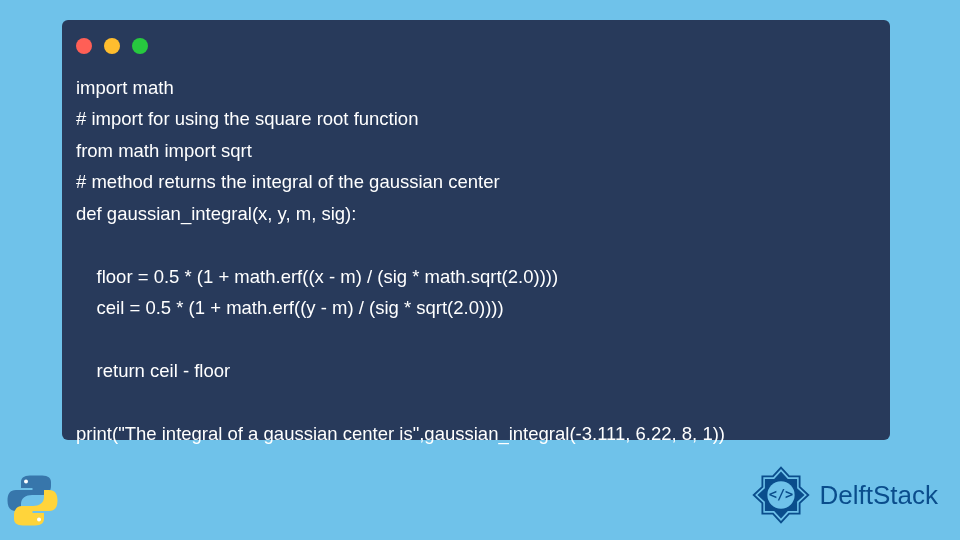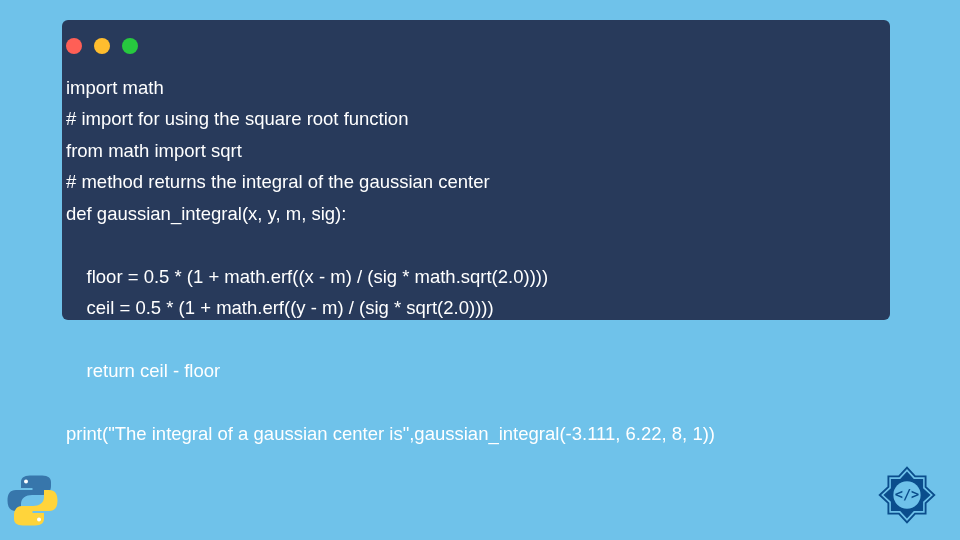--- a/index.html
+++ b/index.html
@@ -13,24 +13,24 @@
       background: #6fc2ea;
       font-family: Arial, sans-serif;
       position: relative;
       overflow: hidden;
     }
     .code-block {
       position: absolute;
       left: 62px;
       top: 20px;
       width: 828px;
-      height: 300px;
+      height: 420px;
       background: #283a5b;
       border-radius: 6px;
-      padding: 18px 4px;
+      padding: 18px 14px;
     }
     .window-controls {
       display: flex;
       gap: 12px;
       margin-bottom: 18px;
     }
     .window-dot {
       width: 16px;
       height: 16px;
       border-radius: 50%;
@@ -107,13 +107,14 @@
   <div class="ds-logo">
     <svg viewBox="0 0 100 100" xmlns="http://www.w3.org/2000/svg">
       <g transform="translate(50,50)">
         <polygon points="0,-38 11,-26 26,-26 26,-11 38,0 26,11 26,26 11,26 0,38 -11,26 -26,26 -26,11 -38,0 -26,-11 -26,-26 -11,-26" fill="#0a4d8c"></polygon>
         <polygon points="0,-44 13,-30 30,-30 30,-13 44,0 30,13 30,30 13,30 0,44 -13,30 -30,30 -30,13 -44,0 -30,-13 -30,-30 -13,-30" fill="none" stroke="#0a4d8c" stroke-width="3"></polygon>
         <circle cx="0" cy="0" r="22" fill="#6fc2ea"></circle>
         <text x="0" y="7" text-anchor="middle" font-size="22" font-family="monospace" fill="#0a4d8c" font-weight="bold">&lt;/&gt;</text>
       </g>
     </svg>
   </div>
+  <span class="ds-text">DelftStack</span>
 </div>
 
 </body></html>

